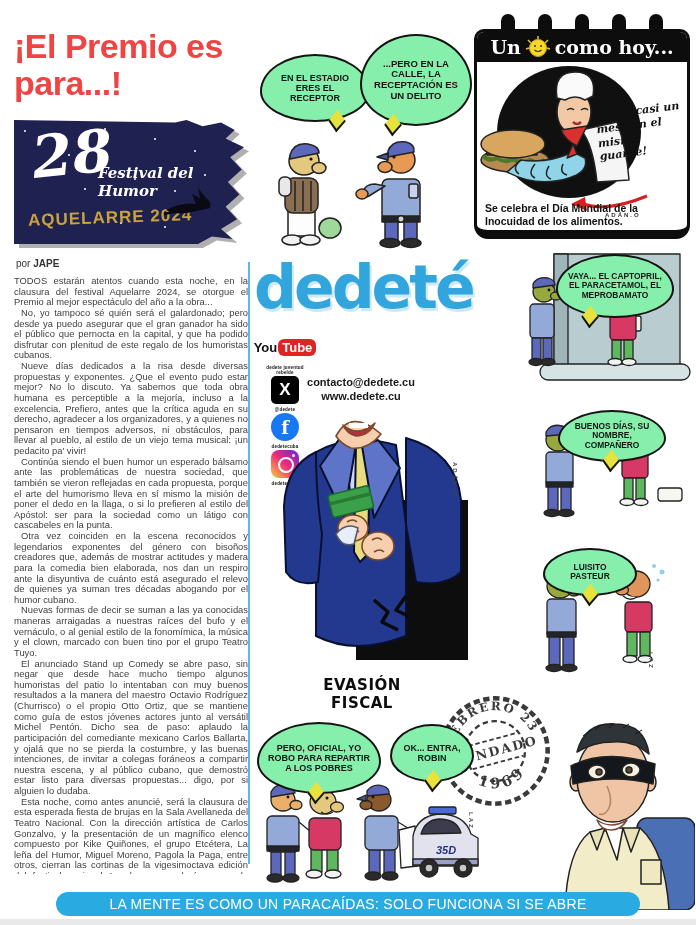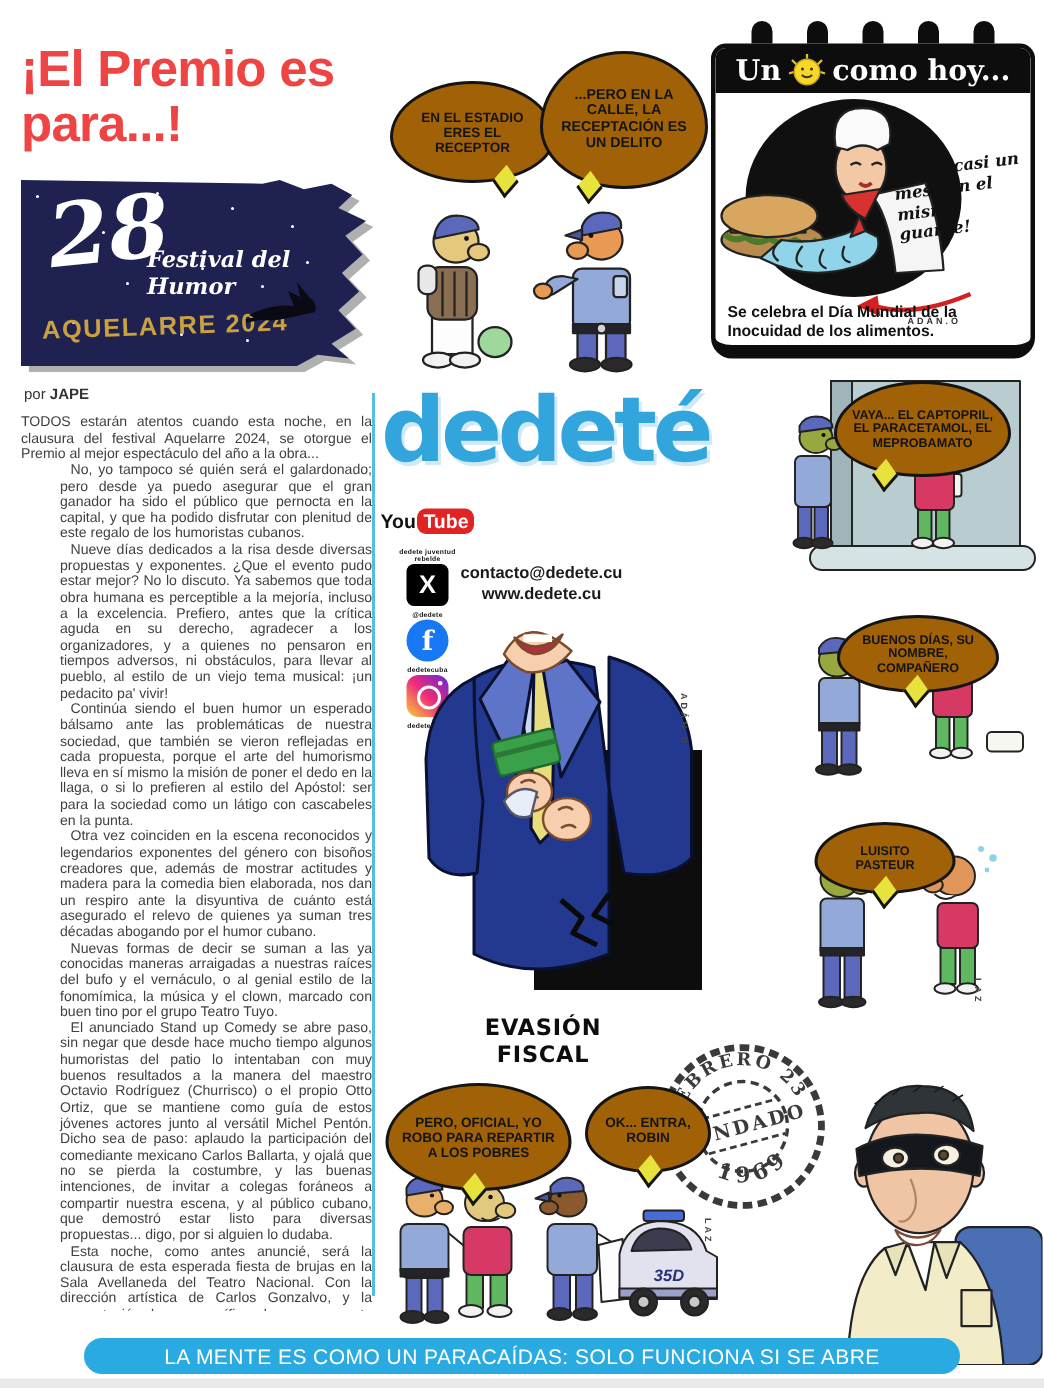--- a/index.html
+++ b/index.html
@@ -20,24 +20,24 @@
        letter-spacing:1px;transform:rotate(-2deg);}
   .badge-stars{position:absolute;left:10px;top:10px;width:2px;height:2px;background:#fff;border-radius:50%;
        box-shadow:30px 6px 0 #fff,80px -2px 0 #fff,130px 8px 0 #fff,170px 20px 0 #fff,12px 40px 0 #fff,
        60px 58px 0 #fff,110px 48px 0 #fff,150px 60px 0 #fff,24px 84px 0 #fff,96px 92px 0 #fff,
        140px 96px 0 #fff,180px 44px 0 #fff,44px 24px 0 #fff;}
   .byline{position:absolute;left:16px;top:258px;font-size:10px;color:#333;}
   .byline b{font-weight:800;}
   .article{position:absolute;left:14px;top:276px;width:234px;height:598px;overflow:hidden;
        font-size:9.4px;line-height:1.13;color:#3f3f3f;text-align:justify;}
   .article p{margin:0;}
-  .article p + p{text-indent:7px;margin-left:26px;}
+  .article p + p{text-indent:7px;}
   .v-divider{position:absolute;left:248px;top:262px;width:2px;height:602px;background:#55bce8;}
   
-  .bubble{position:absolute;background:#a16207;border:2px solid #141414;border-radius:50% 50% 50% 50%/55% 55% 45% 45%;
+  .bubble{position:absolute;background:#86efac;border:2px solid #141414;border-radius:50% 50% 50% 50%/55% 55% 45% 45%;
        display:flex;align-items:center;justify-content:center;text-align:center;font-weight:bold;
        color:#141414;padding:6px 9px;box-sizing:border-box;font-size:9px;line-height:1.12;z-index:4;}
   .bubble::after{content:"";position:absolute;width:12px;height:12px;background:#E8E33C;
        border-right:2px solid #141414;border-bottom:2px solid #141414;bottom:-8px;left:42%;
        transform:rotate(55deg) skew(14deg);}
   .bubble.tail-l::after{left:22%;}
   .bubble.tail-r::after{left:64%;}
   .small-bubble{font-size:8.4px;}
   
   .logo{position:absolute;left:254px;top:252px;width:214px;text-align:center;font-size:60px;

